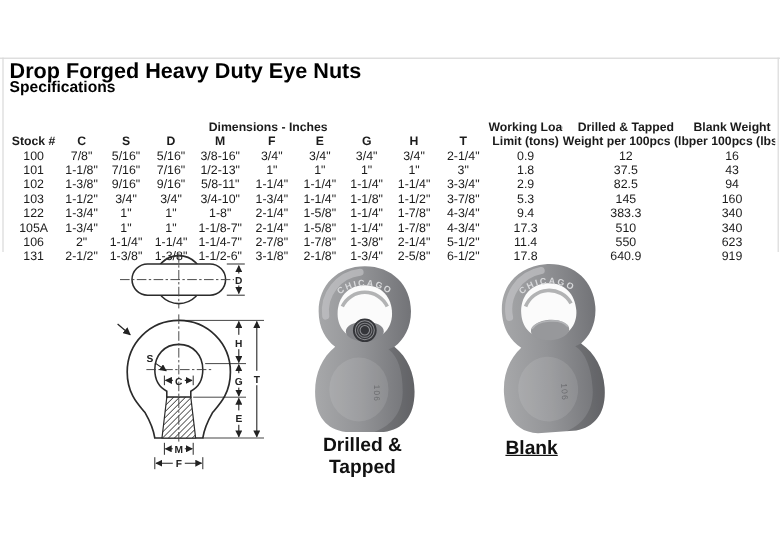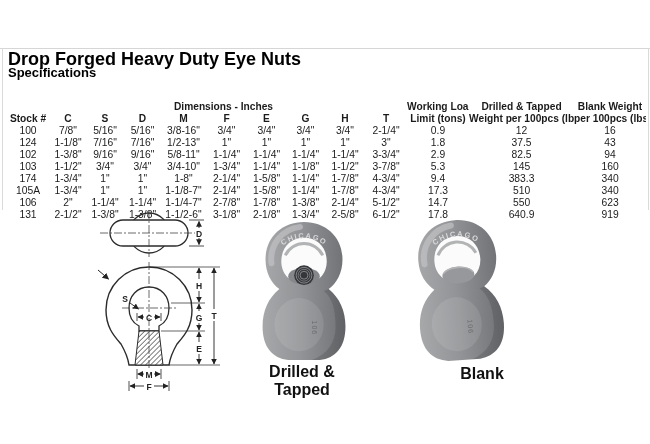--- a/index.html
+++ b/index.html
@@ -16,21 +16,21 @@
   table{border-collapse:collapse;table-layout:fixed;width:640px;}
   th,td{padding:0;margin:0;text-align:center;overflow:hidden;white-space:nowrap;}
   tr.gh th{font-size:10.2px;font-weight:bold;height:11px;vertical-align:bottom;}
   tr.ch th{font-size:10.2px;font-weight:bold;height:12px;vertical-align:bottom;}
   tbody td{font-size:10.3px;height:12px;vertical-align:middle;}
   .diagram{position:absolute;left:92px;top:210px;}
   .photo1{position:absolute;left:252px;top:218px;}
   .photo2{position:absolute;left:406px;top:216px;}
   .caption{position:absolute;font-size:16px;font-weight:bold;color:#111;text-align:center;}
   .caption1{left:240px;top:363px;width:124px;}
-  .caption2{left:430px;top:365px;width:104px;}
+  .caption2{left:391px;top:365px;width:104px;text-decoration:underline;}
   svg text{font-family:"Liberation Sans",sans-serif;}
   .dimlabel{font-size:8.5px;font-weight:bold;fill:#222;}
 </style>
 </head>
 <body>
 
 <div class="frame-top"></div>
 <div class="frame-left"></div>
 <div class="frame-right"></div>
 
@@ -89,21 +89,21 @@
           <td>3/4"</td>
           <td>3/4"</td>
           <td>3/4"</td>
           <td>3/4"</td>
           <td>2-1/4"</td>
           <td>0.9</td>
           <td>12</td>
           <td>16</td>
         </tr>
         <tr>
-          <td>124</td>
+          <td>101</td>
           <td>1-1/8"</td>
           <td>7/16"</td>
           <td>7/16"</td>
           <td>1/2-13"</td>
           <td>1"</td>
           <td>1"</td>
           <td>1"</td>
           <td>1"</td>
           <td>3"</td>
           <td>1.8</td>
@@ -134,21 +134,21 @@
           <td>1-3/4"</td>
           <td>1-1/4"</td>
           <td>1-1/8"</td>
           <td>1-1/2"</td>
           <td>3-7/8"</td>
           <td>5.3</td>
           <td>145</td>
           <td>160</td>
         </tr>
         <tr>
-          <td>174</td>
+          <td>122</td>
           <td>1-3/4"</td>
           <td>1"</td>
           <td>1"</td>
           <td>1-8"</td>
           <td>2-1/4"</td>
           <td>1-5/8"</td>
           <td>1-1/4"</td>
           <td>1-7/8"</td>
           <td>4-3/4"</td>
           <td>9.4</td>
@@ -174,21 +174,21 @@
           <td>106</td>
           <td>2"</td>
           <td>1-1/4"</td>
           <td>1-1/4"</td>
           <td>1-1/4-7"</td>
           <td>2-7/8"</td>
           <td>1-7/8"</td>
           <td>1-3/8"</td>
           <td>2-1/4"</td>
           <td>5-1/2"</td>
-          <td>14.7</td>
+          <td>11.4</td>
           <td>550</td>
           <td>623</td>
         </tr>
         <tr>
           <td>131</td>
           <td>2-1/2"</td>
           <td>1-3/8"</td>
           <td>1-3/8"</td>
           <td>1-1/2-6"</td>
           <td>3-1/8"</td>

